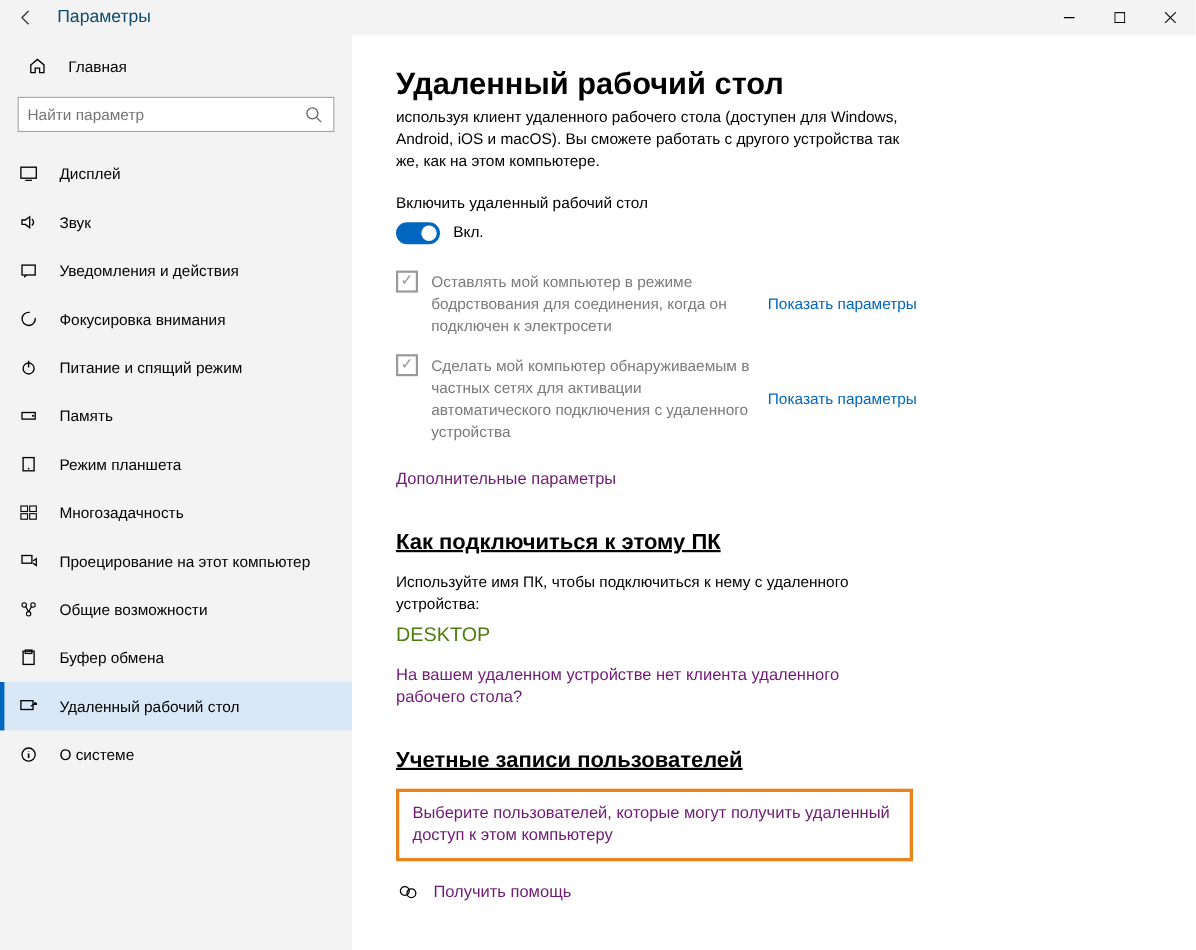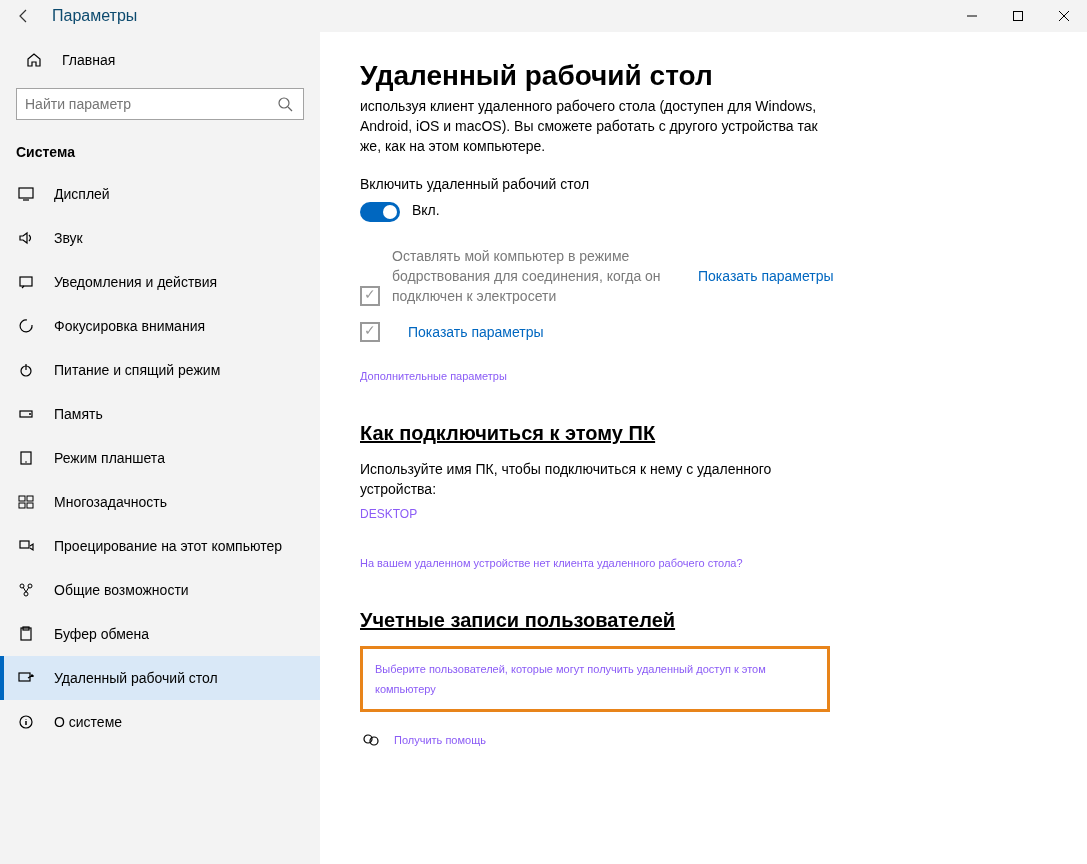--- a/index.html
+++ b/index.html
@@ -23,29 +23,29 @@
 .nav-item.active { background: #d9e8f7; }
 .nav-item.active::before { content: ""; position: absolute; left: 0; top: 0; bottom: 0; width: 4px; background: #0067c0; }
 .main { flex: 1; padding: 28px 40px 20px 40px; overflow-y: auto; }
 .page-title { font-size: 28px; font-weight: 600; margin-bottom: 4px; }
 .desc { font-size: 14px; color: #000; max-width: 480px; line-height: 20px; margin-bottom: 20px; }
 .sub-label { font-size: 14px; margin-bottom: 10px; }
 .toggle-row { display: flex; align-items: flex-start; margin-bottom: 24px; }
 .toggle { width: 40px; height: 20px; border-radius: 10px; background: #0067c0; position: relative; margin-right: 12px; }
 .toggle::after { content: ""; position: absolute; right: 3px; top: 3px; width: 14px; height: 14px; border-radius: 50%; background: #fff; }
 .toggle-label { font-size: 14px; }
-.check-row { display: flex; align-items: flex-end; margin-bottom: 16px; max-width: 520px; }
+.check-row { display: flex; align-items: flex-start; margin-bottom: 16px; max-width: 520px; }
 .checkbox { width: 20px; height: 20px; border: 2px solid #999; margin-right: 12px; flex-shrink: 0; position: relative; }
 .checkbox.checked::after { content: "✓"; position: absolute; top: -2px; left: 2px; font-size: 14px; color: #999; }
 .check-text { font-size: 14px; color: #7a7a7a; line-height: 20px; flex: 1; max-width: 290px; }
 .check-link { font-size: 14px; color: #0067c0; margin-left: 16px; cursor: pointer; align-self: center; }
-.link { font-size: 11px; color: #8b5cf6; cursor: pointer; display: inline-block; margin-top: 8px; margin-bottom: 8px; line-height: 20px; }
+.link { font-size: 15px; color: #701a75; cursor: pointer; display: inline-block; margin-top: 8px; margin-bottom: 8px; line-height: 20px; }
 .section-h { font-size: 20px; font-weight: 600; margin-top: 28px; margin-bottom: 14px; text-decoration: underline; }
 .plain { font-size: 14px; line-height: 20px; max-width: 480px; }
-.pc-name { font-size: 12px; color: #8b5cf6; margin-top: 8px; margin-bottom: 24px; }
+.pc-name { font-size: 18px; color: #4d7c0f; margin-top: 8px; margin-bottom: 8px; }
 .highlight-box { border: 3px solid #e8841a; padding: 10px 12px; margin-top: 4px; max-width: 470px; }
 .highlight-box .link { margin: 0; }
 .help-row { display: flex; align-items: center; margin-top: 18px; }
 .help-row .icon { width: 22px; margin-right: 12px; display: flex; justify-content: center; }
 svg { display: block; }
 </style>
 </head>
 <body>
 
 <div class="titlebar">
@@ -87,21 +87,20 @@
       <div class="search">
         <input type="text" placeholder="Найти параметр" style="">
         <span class="sicon">
           <svg width="16" height="16" viewBox="0 0 16 16">
               <circle cx="7" cy="7" r="5" stroke="#666" stroke-width="1.2" fill="none"></circle>
               <path d="M11 11 L15 15" stroke="#666" stroke-width="1.2"></path>
             </svg>
         </span>
       </div>
     </div>
-    <div class="section-label">Система</div>
 
     <div class="nav-item">
       <span class="icon">
           <svg width="16" height="16" viewBox="0 0 16 16">
             <rect x="1" y="2" width="14" height="10" stroke="#000" stroke-width="1.2" fill="none"></rect>
             <path d="M5 14 H11" stroke="#000" stroke-width="1.2"></path>
           </svg>
         </span>
       <span>Дисплей</span>
     </div>
@@ -229,20 +228,21 @@
     </div>
 
     <div class="check-row">
       <div class="checkbox checked"></div>
       <div class="check-text">Оставлять мой компьютер в режиме бодрствования для соединения, когда он подключен к электросети</div>
       <div class="check-link">Показать параметры</div>
     </div>
 
     <div class="check-row">
       <div class="checkbox checked"></div>
+      <div class="check-text">Сделать мой компьютер обнаруживаемым в частных сетях для активации автоматического подключения с удаленного устройства</div>
       <div class="check-link">Показать параметры</div>
     </div>
 
     <div class="link">Дополнительные параметры</div>
 
     <h2 class="section-h">Как подключиться к этому ПК</h2>
     <p class="plain">Используйте имя ПК, чтобы подключиться к нему с удаленного устройства:</p>
     <div class="pc-name">DESKTOP</div>
     <div class="link" style="max-width:460px;">На вашем удаленном устройстве нет клиента удаленного рабочего стола?</div>
 

